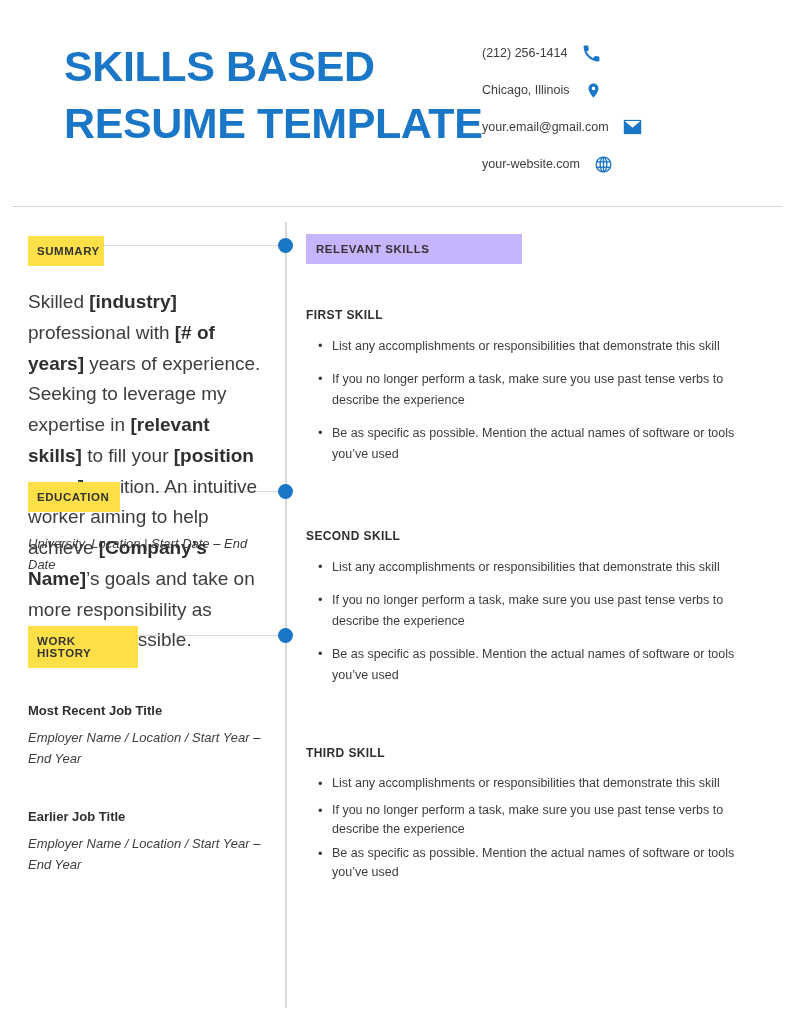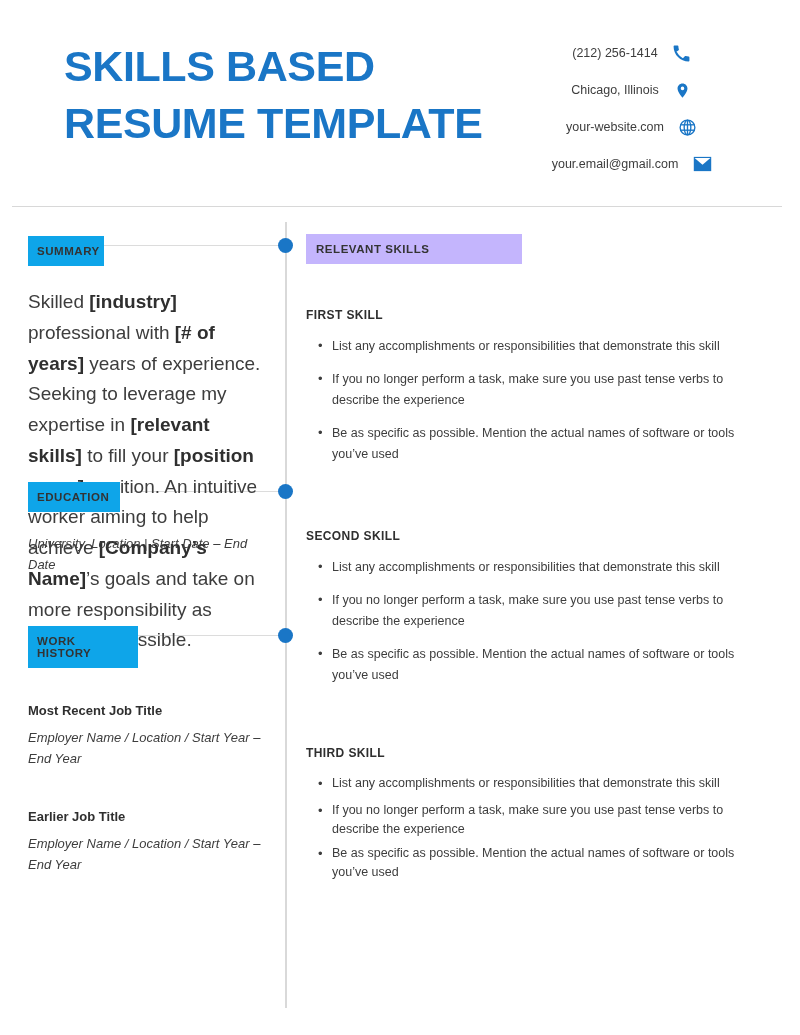--- a/index.html
+++ b/index.html
@@ -40,21 +40,21 @@
   }
   .contact-block {
     position: absolute;
     right: 18px;
     top: 38px;
     width: 300px;
   }
   .contact-row {
     display: flex;
     align-items: center;
-    justify-content: center;
+    justify-content: flex-start;
     height: 30px;
     margin-bottom: 7px;
   }
   .contact-text {
     font-size: 12.5px;
     color: #3d3d3d;
     text-align: right;
     margin-right: 14px;
   }
   .contact-icon {
@@ -99,21 +99,21 @@
   }
 
   
   .left-col {
     position: absolute;
     left: 28px;
     width: 236px;
   }
   .section-label {
     display: inline-block;
-    background: #0ea5e9;
+    background: #fde047;
     font-size: 11.5px;
     font-weight: bold;
     letter-spacing: 0.55px;
     color: #333333;
     padding: 9px 14px 9px 9px;
     box-sizing: border-box;
   }
   .label-wrap { position: absolute; }
 
   .body-text {
@@ -193,47 +193,47 @@
           <path d="M6.6 10.8c1.6 3.1 4.1 5.6 7.2 7.2l2.4-2.4c.3-.3.7-.4 1.1-.3 1.2.4 2.4.6 3.7.6.6 0 1 .4 1 1V21c0 .6-.4 1-1 1C10.6 22 2 13.4 2 3c0-.6.4-1 1-1h4.1c.6 0 1 .4 1 1 0 1.3.2 2.5.6 3.7.1.4 0 .8-.3 1.1l-2.8 2z"></path>
         </svg>
       </div>
     </div>
 
     <div class="contact-row">
       <div class="contact-text">Chicago, Illinois</div>
       <div class="contact-icon">
         <svg width="17" height="19" viewBox="0 0 24 24" fill="#1a76c6">
           <path d="M12 2C8.1 2 5 5.1 5 9c0 5.2 7 13 7 13s7-7.8 7-13c0-3.9-3.1-7-7-7zm0 9.5A2.5 2.5 0 1 1 12 6.5a2.5 2.5 0 0 1 0 5z"></path>
+        </svg>
+      </div>
+    </div>
+
+    <div class="contact-row">
+      <div class="contact-text">your.email@gmail.com</div>
+      <div class="contact-icon">
+        <svg width="19" height="16" viewBox="0 0 24 20" fill="#1a76c6">
+          <rect x="1" y="1" width="22" height="18" fill="#1a76c6"></rect>
+          <path d="M2 2.5h20L12 11 2 2.5z" fill="#ffffff"></path>
         </svg>
       </div>
     </div>
 
     <div class="contact-row">
       <div class="contact-text">your-website.com</div>
       <div class="contact-icon">
         <svg width="19" height="19" viewBox="0 0 24 24" fill="none" stroke="#1a76c6" stroke-width="1.7">
           <circle cx="12" cy="12" r="9.3"></circle>
           <ellipse cx="12" cy="12" rx="4.2" ry="9.3"></ellipse>
           <line x1="3" y1="8.6" x2="21" y2="8.6"></line>
           <line x1="3" y1="15.4" x2="21" y2="15.4"></line>
           <line x1="12" y1="2.7" x2="12" y2="21.3"></line>
         </svg>
       </div>
     </div>
 
-    <div class="contact-row">
-      <div class="contact-text">your.email@gmail.com</div>
-      <div class="contact-icon">
-        <svg width="19" height="16" viewBox="0 0 24 20" fill="#1a76c6">
-          <rect x="1" y="1" width="22" height="18" fill="#1a76c6"></rect>
-          <path d="M2 2.5h20L12 11 2 2.5z" fill="#ffffff"></path>
-        </svg>
-      </div>
-    </div>
-
   </div>
 
   <div class="header-divider"></div>
 </div>
 
 <div class="timeline-line"></div>
 <div class="timeline-dot" style="top:238px"></div>
 <div class="timeline-dot" style="top:484px"></div>
 <div class="timeline-dot" style="top:628px"></div>
 <div class="connector" style="left:104px; top:245px; width:174px"></div>

